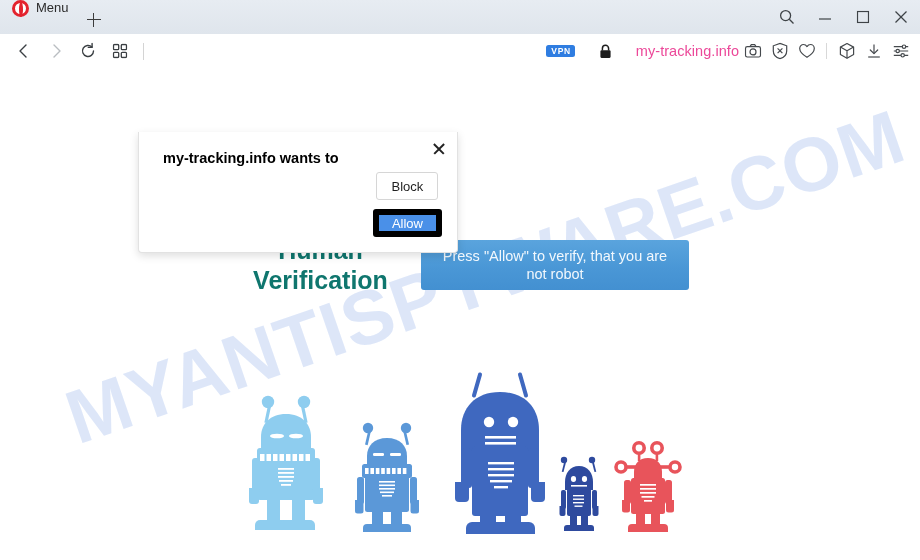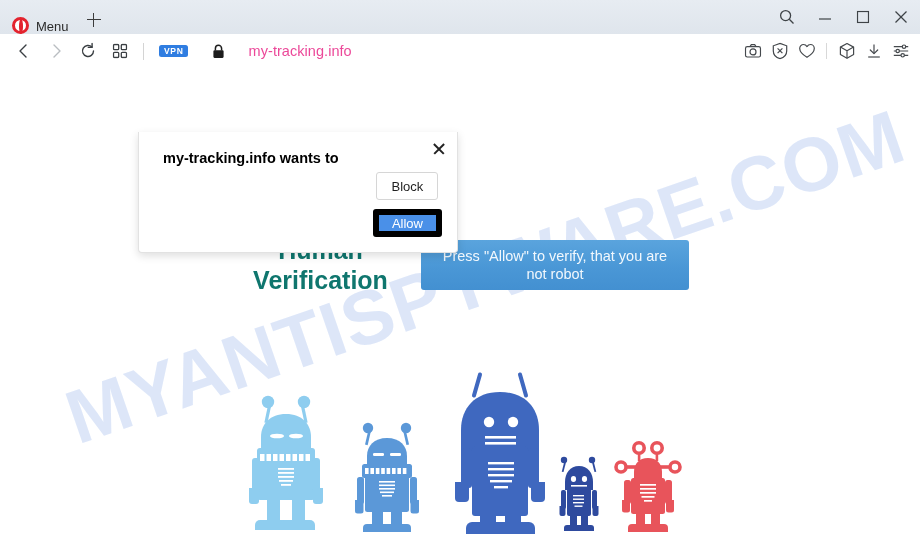--- a/index.html
+++ b/index.html
@@ -13,21 +13,21 @@
     background: #ffffff; overflow: hidden;
   }
 
   
   #tabbar {
     position: absolute; left: 0; top: 0; width: 920px; height: 34px;
     background: linear-gradient(to bottom, #e7ecf2 0%, #dfe5ec 100%);
     display: flex; align-items: flex-end;
   }
   #menu-btn {
-    display: flex; align-items: flex-end; gap: 7px;
+    display: flex; align-items: flex-start; gap: 7px;
     height: 34px; padding: 0 10px 0 12px; cursor: default;
   }
   #opera-logo {
     width: 17px; height: 17px; border-radius: 50%;
     border: 3px solid #e3232e; background: #ffffff;
     position: relative;
   }
   #opera-logo::after {
     content: ""; position: absolute; left: 3.5px; top: -1px;
     width: 4px; height: 15px; border-radius: 50%; background: #e3232e;
@@ -80,20 +80,21 @@
     position: absolute; left: 0; top: 34px; width: 920px; height: 34px;
     background: #ffffff; display: flex; align-items: center;
   }
   .nav-btn { width: 32px; height: 30px; position: relative; cursor: default; }
   .nav-btn svg { position: absolute; left: 50%; top: 50%; transform: translate(-50%,-50%); }
   .nav-sep { width: 1px; height: 17px; background: #d4d4d4; margin: 0 7px; }
 
   #addrbox {
     flex: 1; height: 30px; display: flex; align-items: center; gap: 24px;
     padding-left: 8px;
+    justify-content: flex-end;
   }
   #vpn-badge {
     background: #2f7de1; color: #ffffff; font-size: 8.5px; font-weight: bold;
     letter-spacing: 0.7px; padding: 2px 4px 2px 5px; border-radius: 2.5px;
     line-height: 1;
   }
   #lock-icon { width: 13px; height: 15px; position: relative; flex: none; }
   #url-text { font-size: 14.5px; color: #ec4899; letter-spacing: 0.05px; }
 
   #page-actions { display: flex; align-items: center; padding-right: 6px; }

